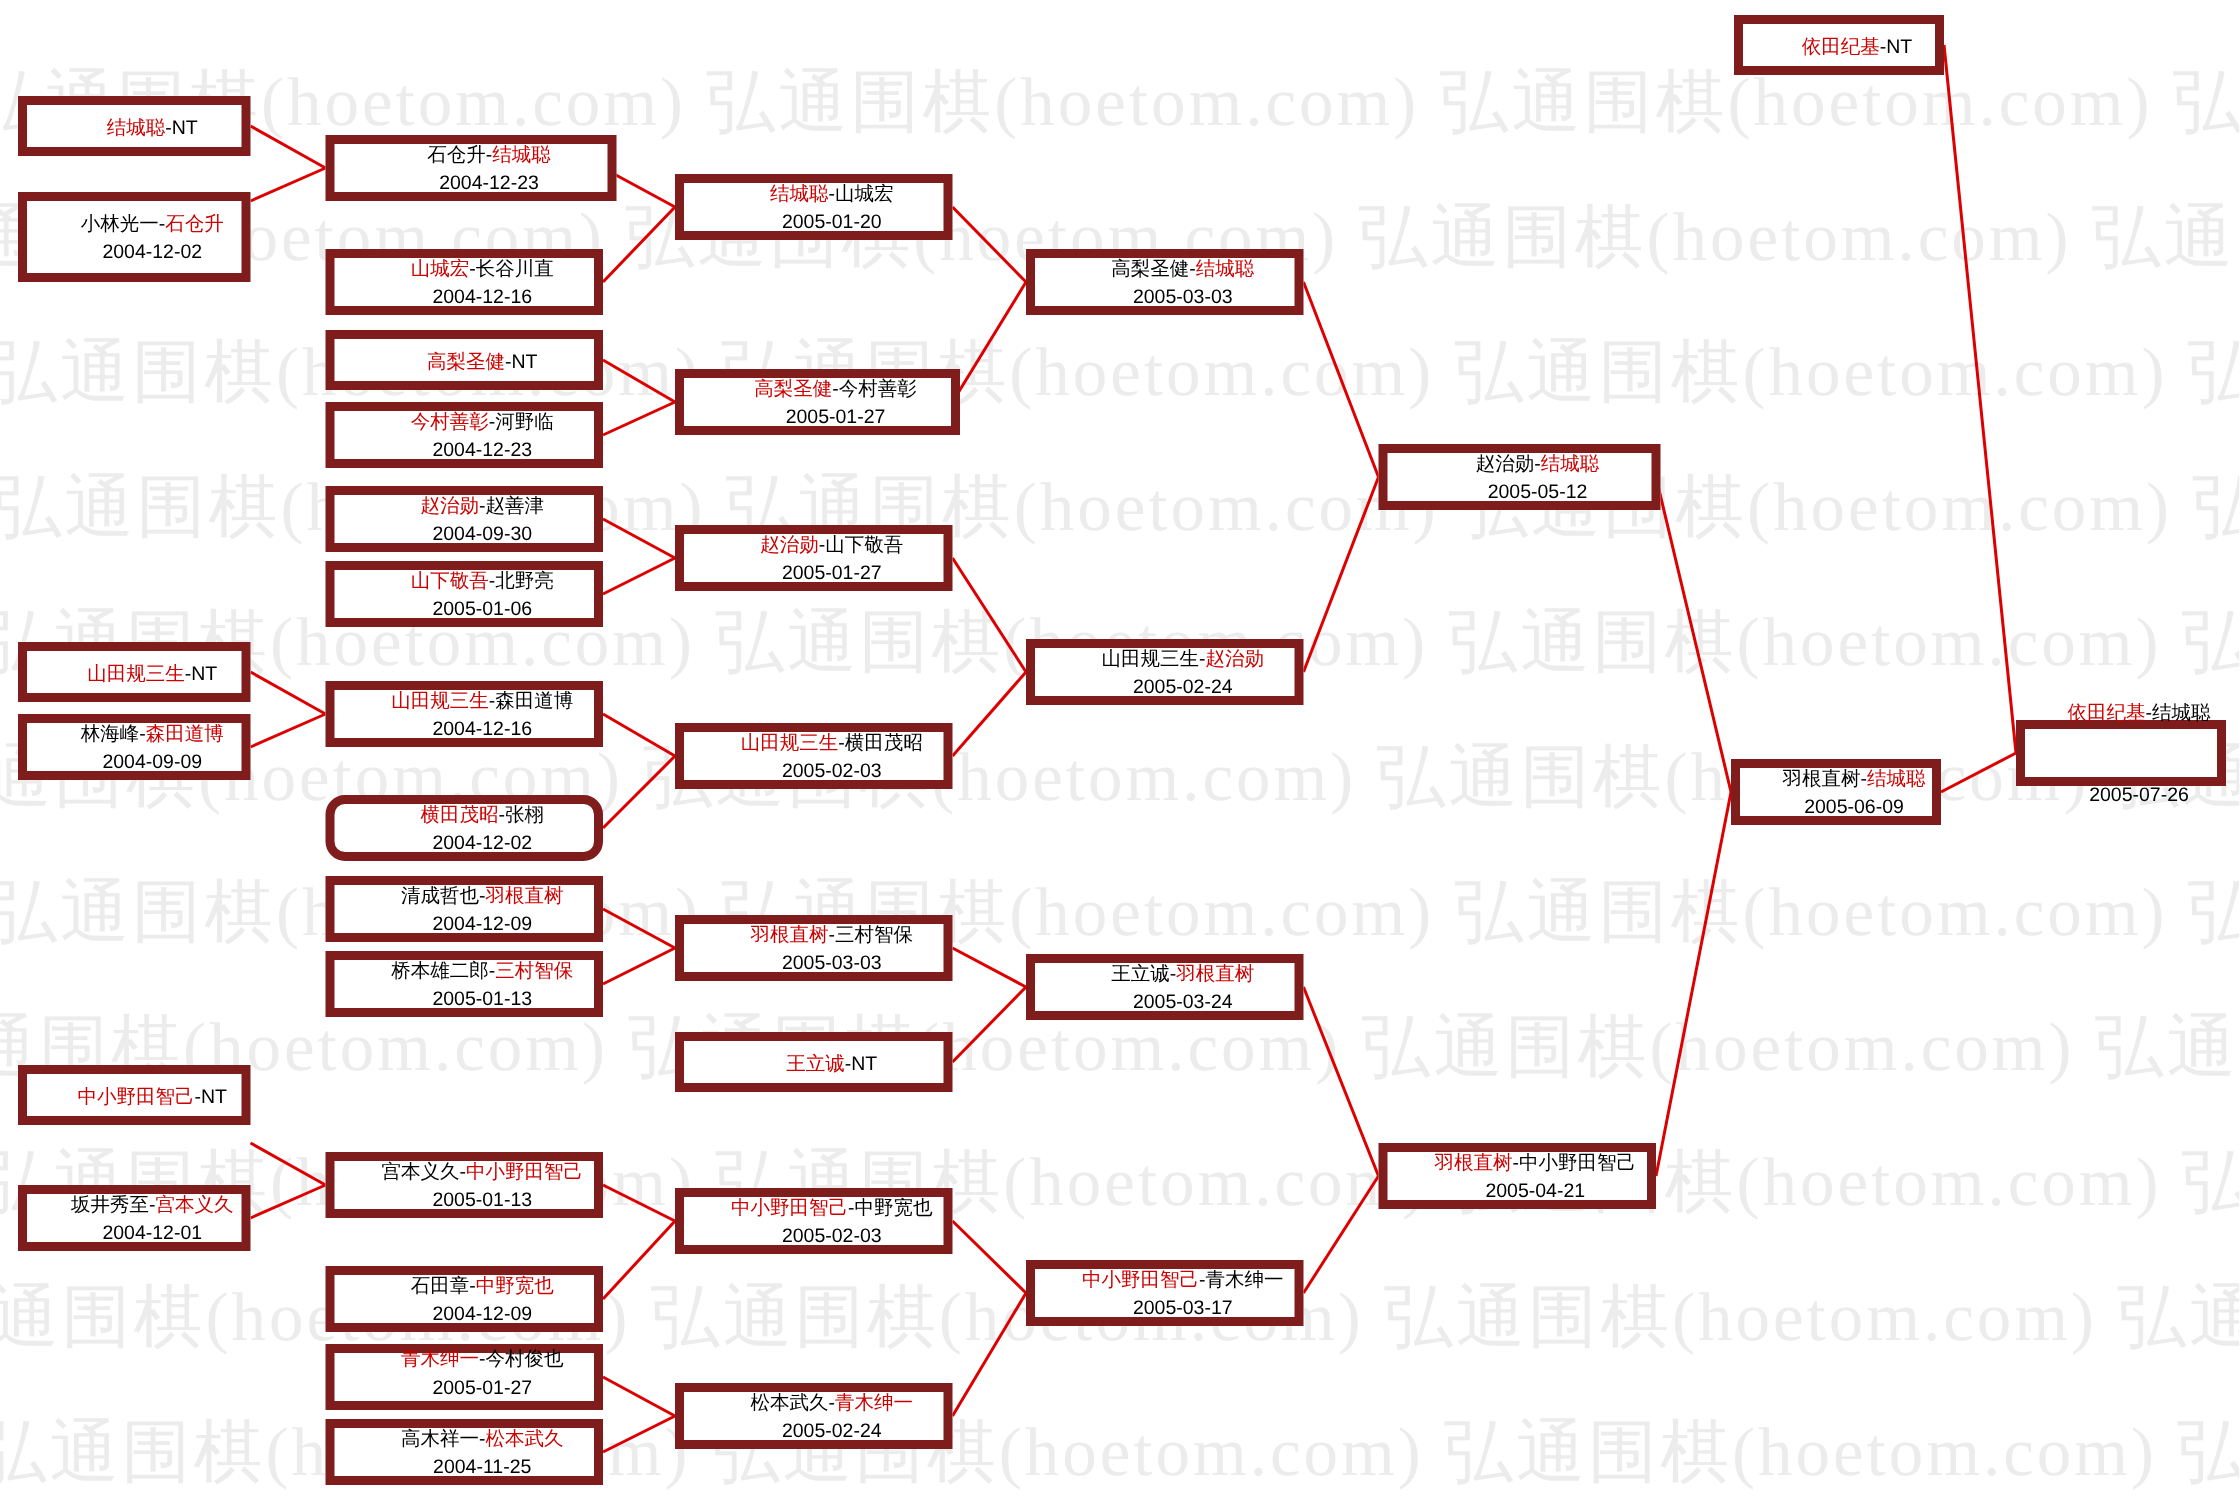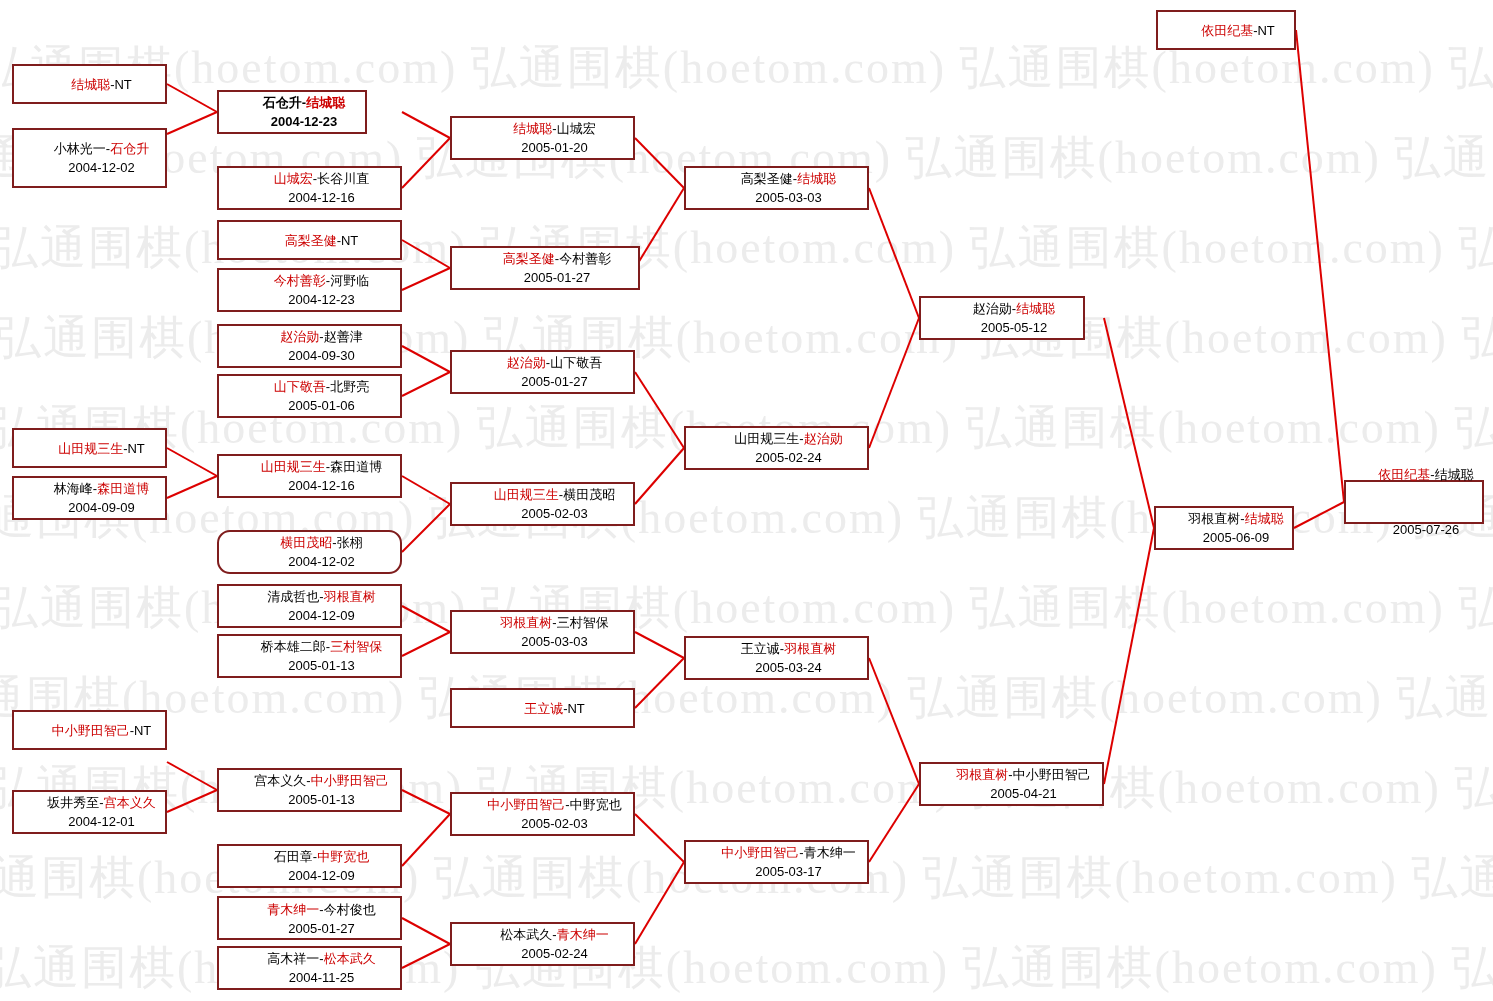--- a/index.html
+++ b/index.html
@@ -20,21 +20,21 @@
     line-height: 52px;
     letter-spacing: 2px;
     font-family: "Liberation Serif", "DejaVu Serif", serif;
     user-select: none;
   }
   svg.lines { position: absolute; left: 0; top: 0; }
   .boxes-layer { position: absolute; left: 0; top: 0; width: 100%; height: 100%; }
   .match-box {
     position: absolute;
     background: #ffffff;
-    border: 2px solid #7f1d1d;
+    border: 6px solid #7f1d1d;
     display: flex;
     flex-direction: column;
     align-items: center;
     justify-content: center;
     font-size: 13px;
     line-height: 19px;
     text-align: center;
     padding-left: 24px;
   }
   .match-players { color: #000000; white-space: nowrap; }
@@ -110,21 +110,21 @@
         <div class="match-players"><span>林海峰-</span><span style="color: rgb(204, 0, 0);">森田道博</span></div>
         <div class="match-date">2004-09-09</div>
       </div>
       <div class="match-box" style="left: 12px; top: 710px; width: 155px; height: 40px;">
         <div class="match-players"><span style="color: rgb(204, 0, 0);">中小野田智己</span><span>-NT</span></div>
       </div>
       <div class="match-box" style="left: 12px; top: 790px; width: 155px; height: 44px;">
         <div class="match-players"><span>坂井秀至-</span><span style="color: rgb(204, 0, 0);">宫本义久</span></div>
         <div class="match-date">2004-12-01</div>
       </div>
-      <div class="match-box" style="left: 217px; top: 90px; width: 150px; height: 44px; font-weight: bold;">
+      <div class="match-box" style="left: 217px; top: 90px; width: 194px; height: 44px;">
         <div class="match-players"><span>石仓升-</span><span style="color: rgb(204, 0, 0);">结城聪</span></div>
         <div class="match-date">2004-12-23</div>
       </div>
       <div class="match-box" style="left: 217px; top: 166px; width: 185px; height: 44px;">
         <div class="match-players"><span style="color: rgb(204, 0, 0);">山城宏</span><span>-长谷川直</span></div>
         <div class="match-date">2004-12-16</div>
       </div>
       <div class="match-box" style="left: 217px; top: 220px; width: 185px; height: 40px;">
         <div class="match-players"><span style="color: rgb(204, 0, 0);">高梨圣健</span><span>-NT</span></div>
       </div>
@@ -212,21 +212,21 @@
         <div class="match-date">2005-02-24</div>
       </div>
       <div class="match-box" style="left: 684px; top: 636px; width: 185px; height: 44px;">
         <div class="match-players"><span>王立诚-</span><span style="color: rgb(204, 0, 0);">羽根直树</span></div>
         <div class="match-date">2005-03-24</div>
       </div>
       <div class="match-box" style="left: 684px; top: 840px; width: 185px; height: 44px;">
         <div class="match-players"><span style="color: rgb(204, 0, 0);">中小野田智己</span><span>-青木绅一</span></div>
         <div class="match-date">2005-03-17</div>
       </div>
-      <div class="match-box" style="left: 919px; top: 296px; width: 166px; height: 44px;">
+      <div class="match-box" style="left: 919px; top: 296px; width: 188px; height: 44px;">
         <div class="match-players"><span>赵治勋-</span><span style="color: rgb(204, 0, 0);">结城聪</span></div>
         <div class="match-date">2005-05-12</div>
       </div>
       <div class="match-box" style="left: 919px; top: 762px; width: 185px; height: 44px;">
         <div class="match-players"><span style="color: rgb(204, 0, 0);">羽根直树</span><span>-中小野田智己</span></div>
         <div class="match-date">2005-04-21</div>
       </div>
       <div class="match-box" style="left: 1156px; top: 10px; width: 140px; height: 40px;">
         <div class="match-players"><span style="color: rgb(204, 0, 0);">依田纪基</span><span>-NT</span></div>
       </div>

